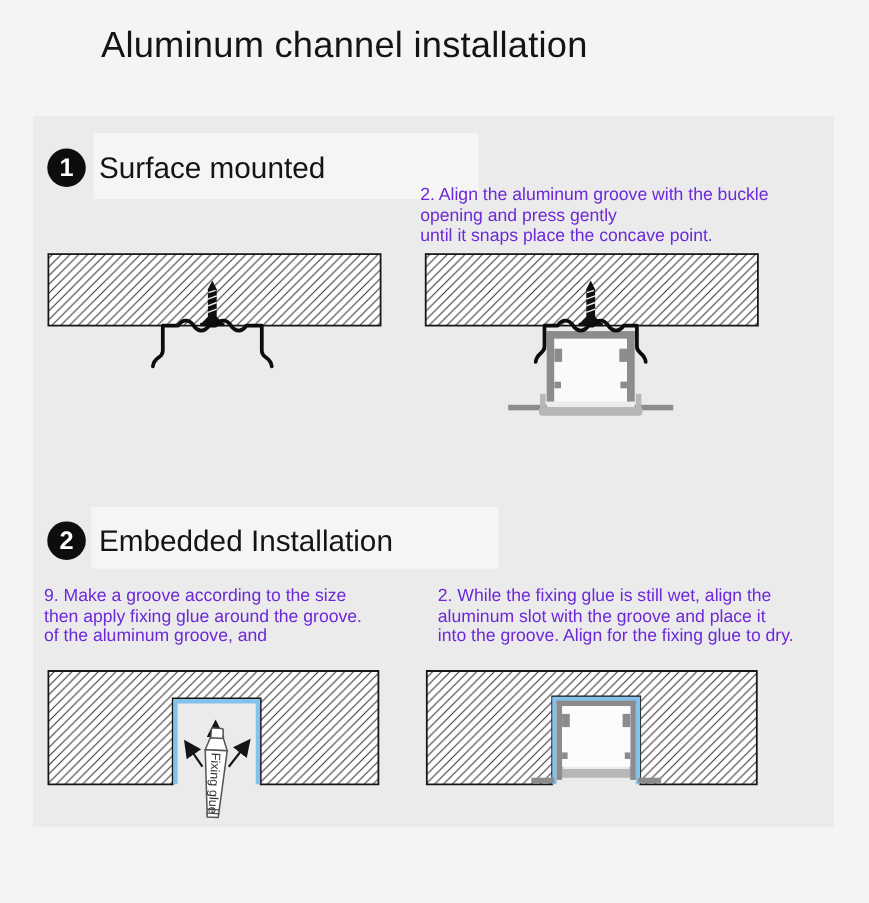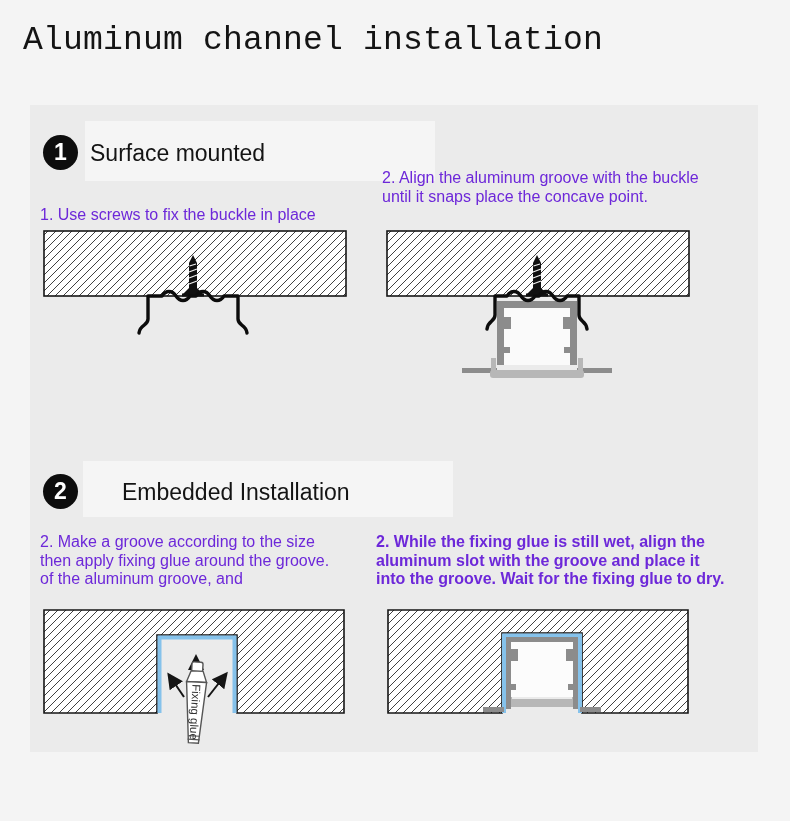--- a/index.html
+++ b/index.html
@@ -7,47 +7,46 @@
     width:790px;height:821px;overflow:hidden;
     background:#f4f4f4;
     font-family:"Liberation Sans", sans-serif;
     color:#242424;
     position:relative;
   }
   .title{
     position:absolute;left:0;top:22px;width:626px;margin:0;
     text-align:center;font-size:33px;font-weight:400;color:#141414;
     letter-spacing:0.2px;
-    font-family:Liberation Mono, monospace;
   }
   .panel{
     position:absolute;left:30px;top:105px;width:728px;height:647px;
     background:#ebebeb;overflow:hidden;
   }
   .hbox{position:absolute;background:#f5f5f5;}
   .hbox1{left:55px;top:16px;width:350px;height:60px;}
   .hbox2{left:53px;top:356px;width:370px;height:56px;}
   .badge{
     position:absolute;left:13px;width:35px;height:35px;border-radius:50%;
     background:#0d0d0d;color:#ffffff;display:flex;align-items:center;justify-content:center;
     font-size:23px;font-weight:700;
   }
   .badge1{top:30px;}
   .badge2{top:369px;}
   .heading{
-    position:absolute;left:60px;font-size:23px;line-height:36px;color:#141414;
+    position:absolute;left:60px;font-size:27px;line-height:36px;color:#141414;
     white-space:nowrap;
   }
   .heading1{top:30px;}
-  .heading2{top:369px;margin-left:32px;}
+  .heading2{top:369px;}
   .step-text{position:absolute;font-size:16px;line-height:18.6px;color:#6d28d9;}
   .st11{left:10px;top:101px;width:345px;}
   .st12{left:352px;top:64px;width:372px;}
   .st21{left:10px;top:428px;width:345px;}
-  .st22{left:346px;top:428px;width:378px;font-weight:bold;}
+  .st22{left:368px;top:428px;width:378px;}
   .diagram{position:absolute;}
   .d11{left:12px;top:124px;}
   .d12{left:355px;top:124px;}
   .d21{left:12px;top:497px;}
   .d22{left:356px;top:497px;}
   .defs-holder{position:absolute;width:0;height:0;}
 </style>
 </head>
 <body>
 
@@ -73,25 +72,23 @@
   <h1 class="title">Aluminum channel installation</h1>
 
   <div class="panel">
 
     <div class="hbox hbox1"></div>
     <div class="badge badge1">
       <span>1</span>
     </div>
     <div class="heading heading1">Surface mounted</div>
 
-    <div class="step-text st11">
-      <div>1. Use screws to fix the buckle in place</div>
-    </div>
     <div class="step-text st12">
       <div>2. Align the aluminum groove with the buckle</div>
+      <div>opening and press gently</div>
       <div>until it snaps place the concave point.</div>
     </div>
 
     <svg class="diagram d11" width="310" height="122" viewBox="0 0 310 122">
       <g>
         <rect x="2" y="2" width="302" height="65" fill="#ffffff"></rect>
         <rect x="2" y="2" width="302" height="65" fill="url(#hatch)"></rect>
         <rect x="2" y="2" width="302" height="65" fill="none" stroke="#161616" stroke-width="1.6"></rect>
       </g>
       <g>
@@ -127,28 +124,28 @@
       <path d="M102,100 C103,91 110,93 110,86 L110,67 H122 C126,61 132,61 136,67 C140,73 146,73 150,67 H154 C158,61 164,61 168,67 C172,73 178,73 182,67 H194 L194,86 C194,93 201,91 202,100" fill="none" stroke="#0c0c0c" stroke-width="3.4" stroke-linecap="round" stroke-linejoin="round"></path>
     </svg>
 
     <div class="hbox hbox2"></div>
     <div class="badge badge2">
       <span>2</span>
     </div>
     <div class="heading heading2">Embedded Installation</div>
 
     <div class="step-text st21">
-      <div>2. Make a groove according to the size</div>
+      <div>9. Make a groove according to the size</div>
       <div>then apply fixing glue around the groove.</div>
       <div>of the aluminum groove, and</div>
     </div>
     <div class="step-text st22">
       <div>2. While the fixing glue is still wet, align the</div>
       <div>aluminum slot with the groove and place it</div>
-      <div>into the groove. Wait for the fixing glue to dry.</div>
+      <div>into the groove. Align for the fixing glue to dry.</div>
     </div>
 
     <svg class="diagram d21" width="312" height="152" viewBox="0 0 312 152">
       <g>
         <path d="M2,8 H302 V111 H195 V33 H115 V111 H2 Z" fill="#ffffff"></path>
         <path d="M2,8 H302 V111 H195 V33 H115 V111 H2 Z" fill="url(#hatch)"></path>
         <path d="M2,8 H302 V111 H195 V33 H115 V111 H2 Z" fill="none" stroke="#161616" stroke-width="1.6"></path>
       </g>
       <path d="M117.5,111 V35.5 H192.5 V111" fill="none" stroke="#85c2eb" stroke-width="4"></path>
       <g stroke="#141414" stroke-width="2" fill="none">

